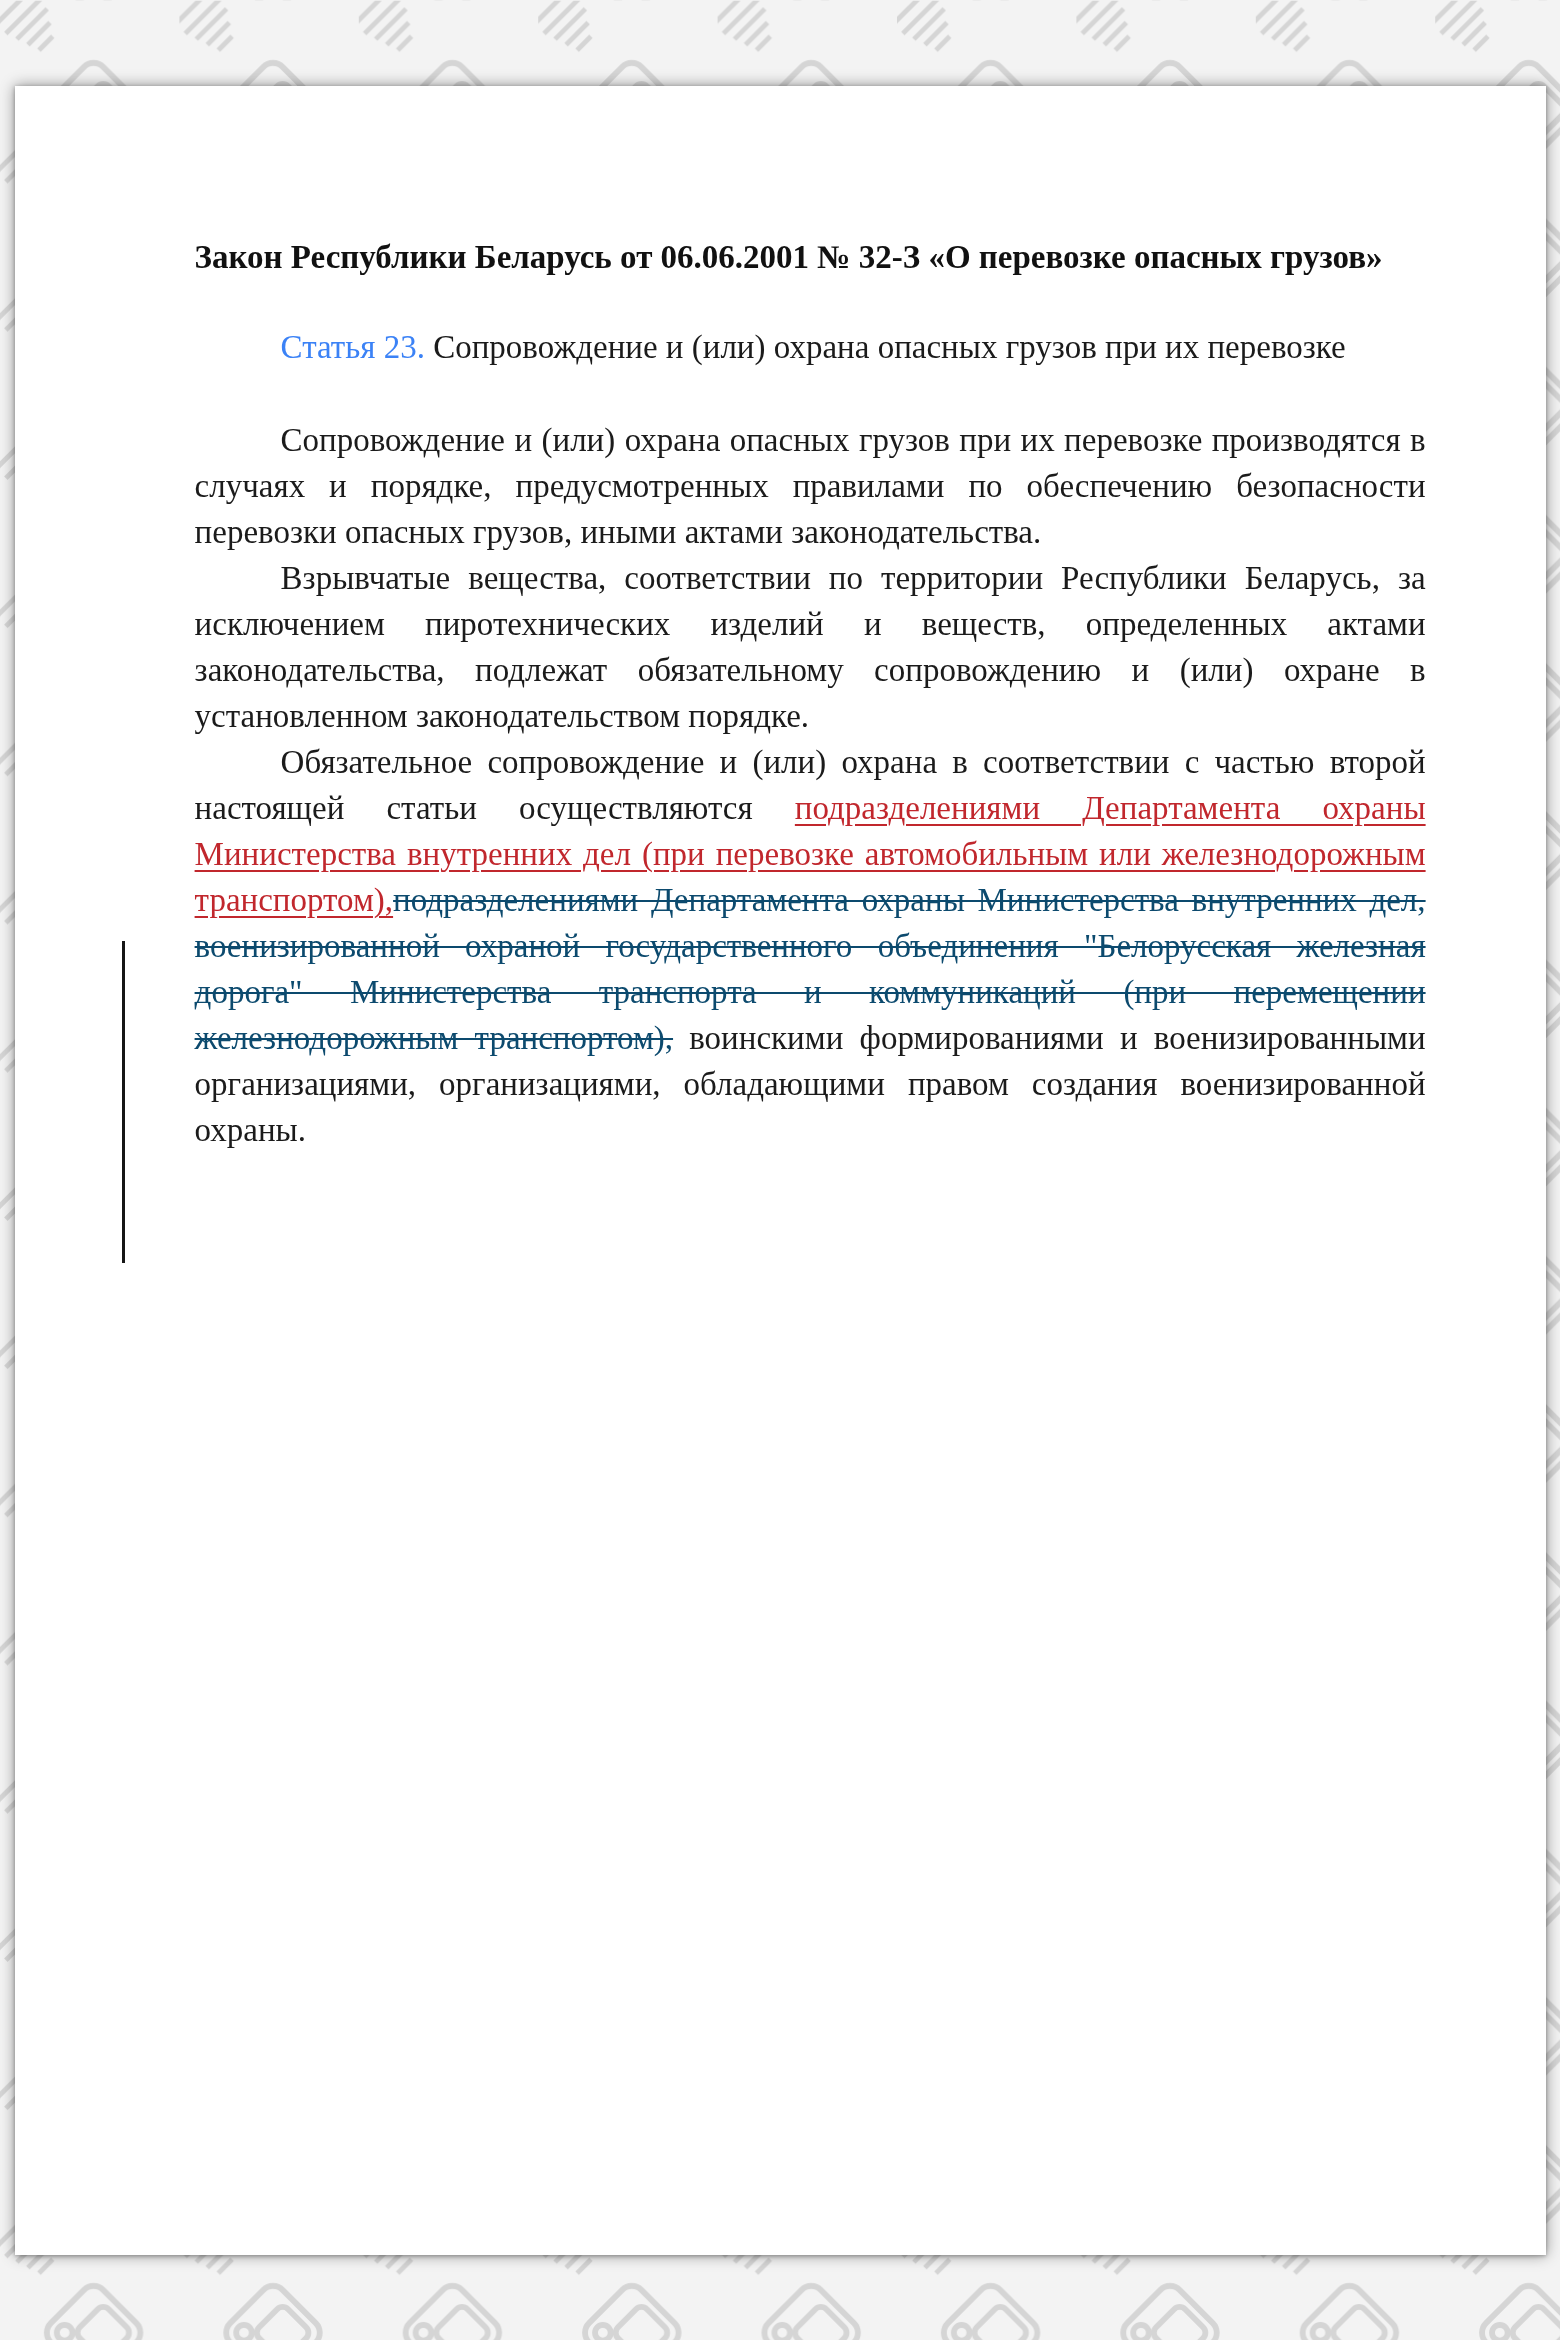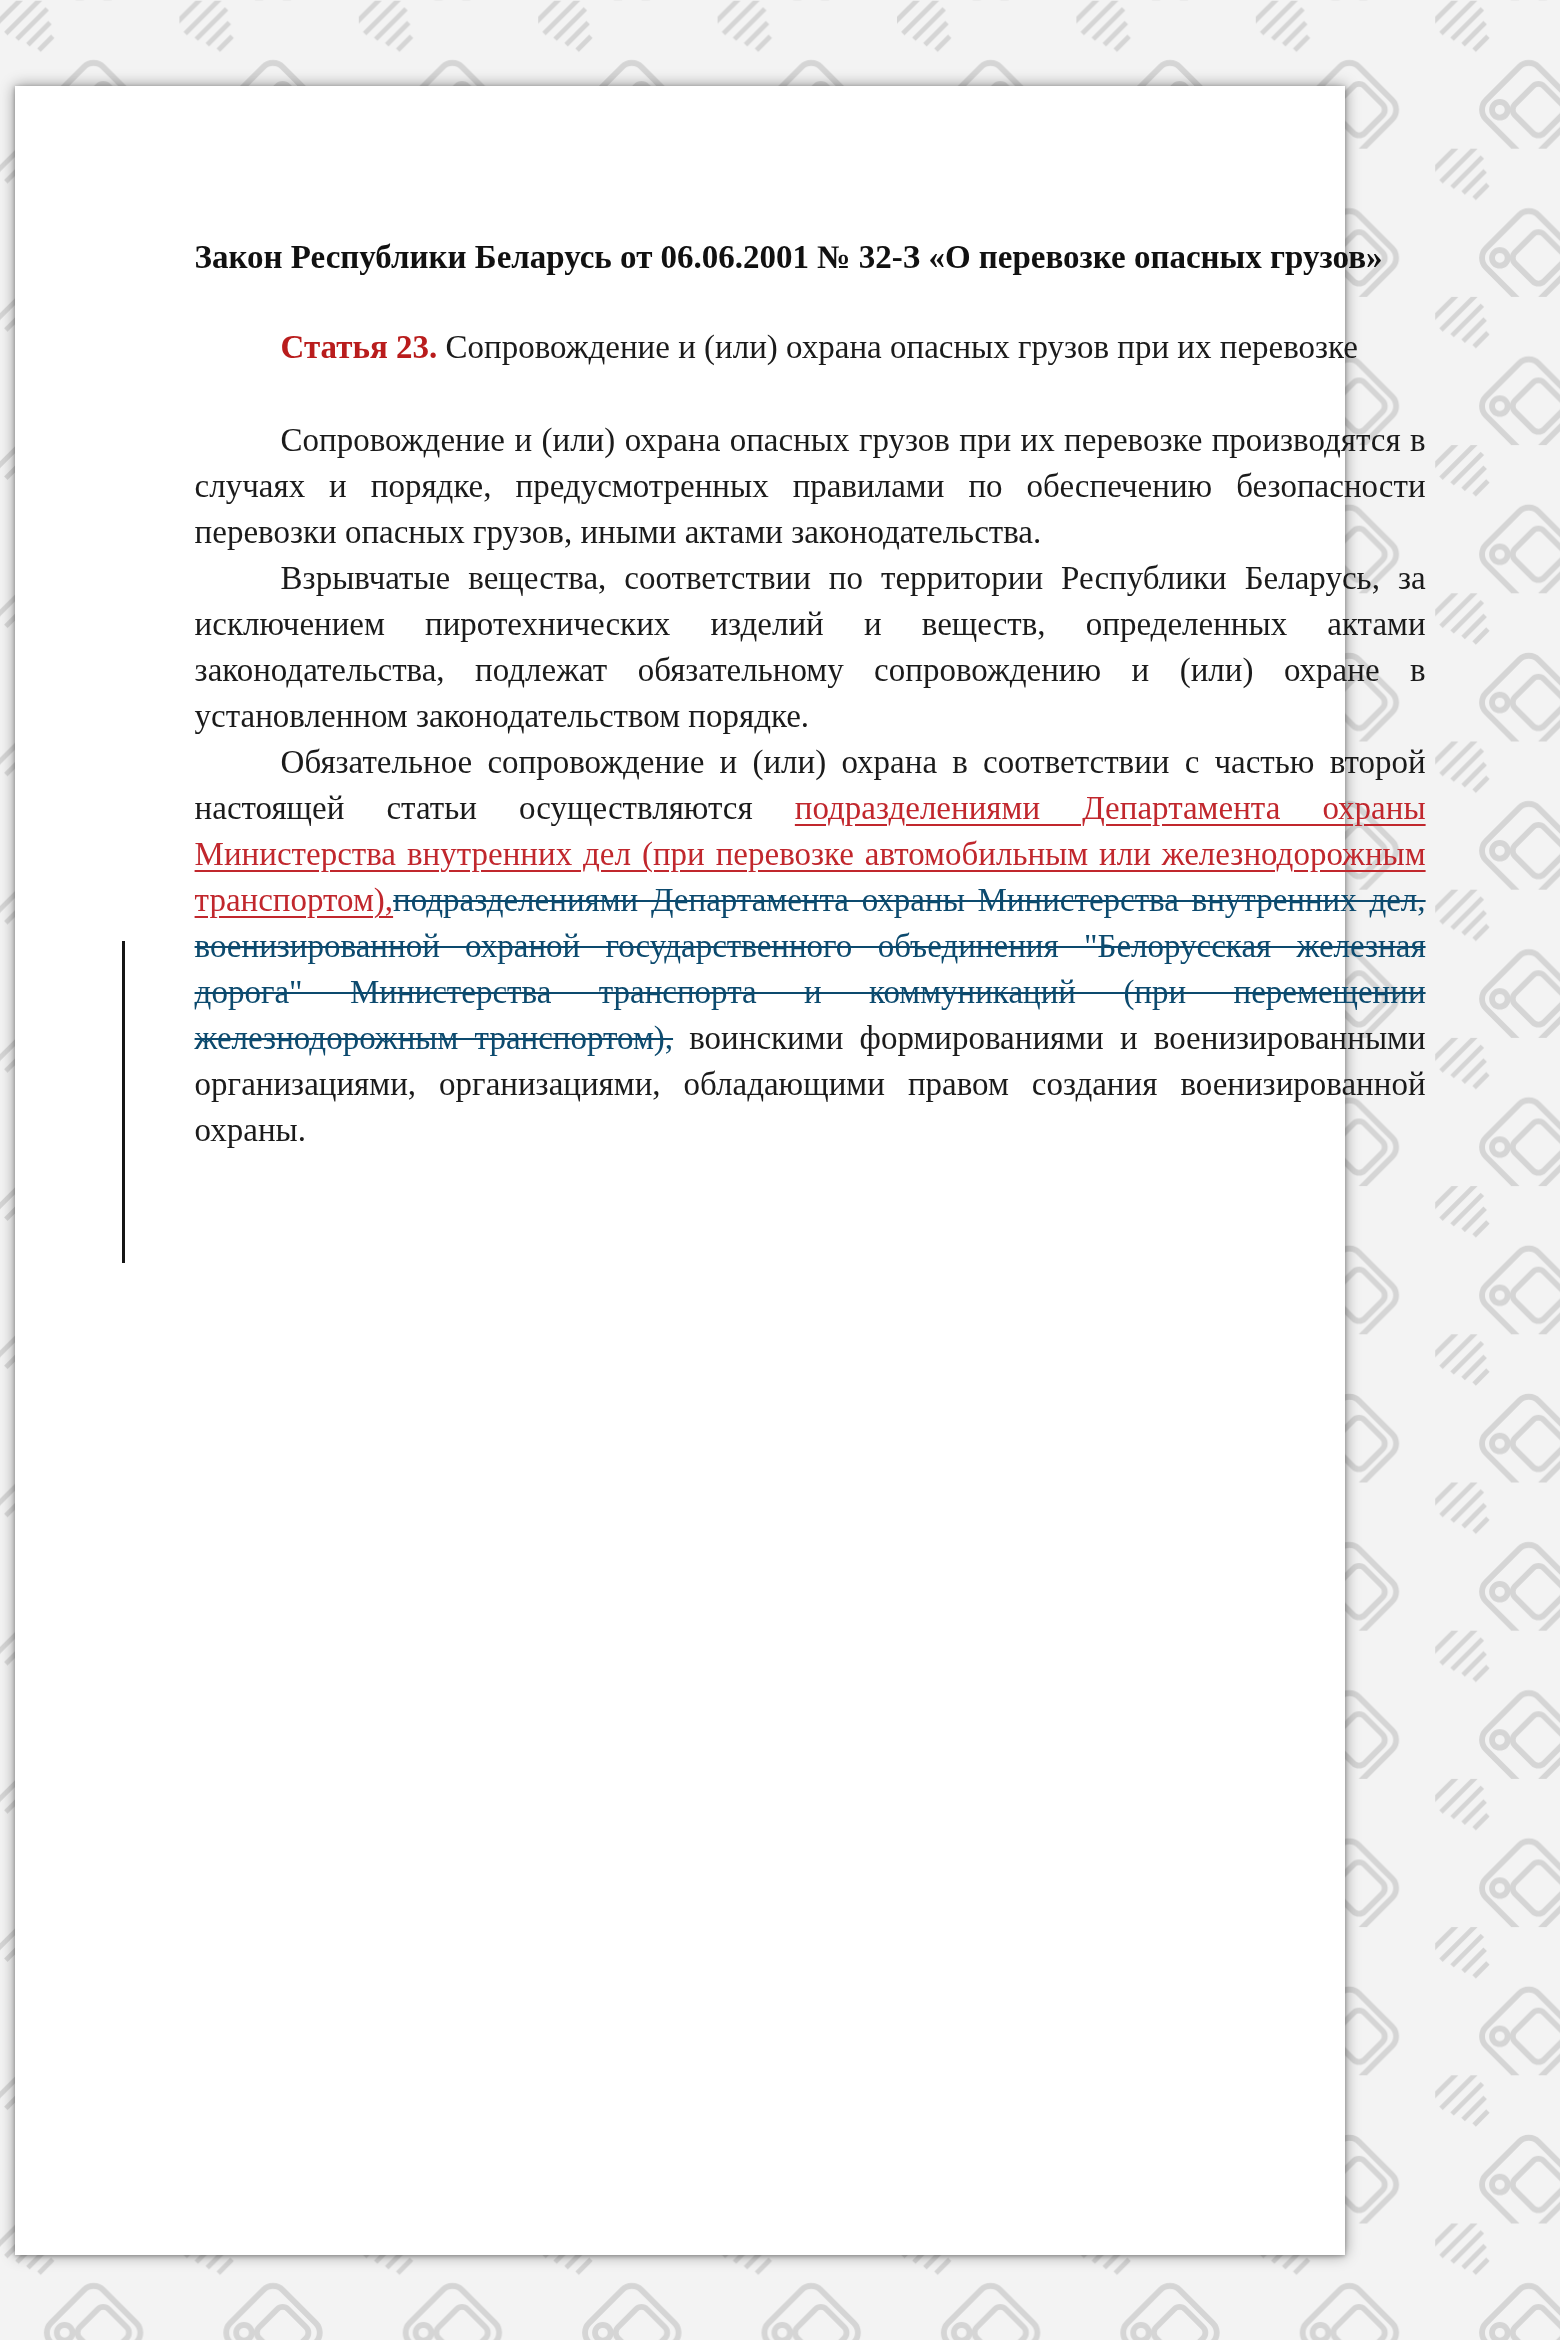--- a/index.html
+++ b/index.html
@@ -14,21 +14,21 @@
   .pattern-layer {
     position: absolute;
     left: 0; top: 0;
     width: 1560px; height: 2341px;
     display: block;
   }
   .paper {
     position: absolute;
     left: 14.6px;
     top: 86px;
-    width: 1330px;
+    width: 1531px;
     height: 2169px;
     background: #ffffff;
     box-shadow: 0 0 13.7px rgba(0,0,0,0.42), 0 1px 3.9px rgba(0,0,0,0.30);
   }
   .content {
     position: absolute;
     left: 180px;
     top: 148px;
     width: 1231px;
     color: #1b1b1b;
@@ -38,21 +38,21 @@
   }
   .doc-title {
     margin: 0 0 44px 0;
     font-weight: bold;
     color: #111111;
   }
   .article-heading {
     margin: 0 0 47px 0;
     text-indent: 86px;
   }
-  .article-label { font-weight: bold; color: #b91c1c; }
+  .article-label { font-weight: normal; color: #3b82f6; }
   .para { margin: 0; text-indent: 86px; }
   .seg-normal { color: #1b1b1b; }
   .seg-insertion {
     color: #c1272d;
     text-decoration: underline;
     text-decoration-thickness: 2px;
     text-underline-offset: 4.9px;
   }
   .seg-deletion {
     color: #0c4a6e;

